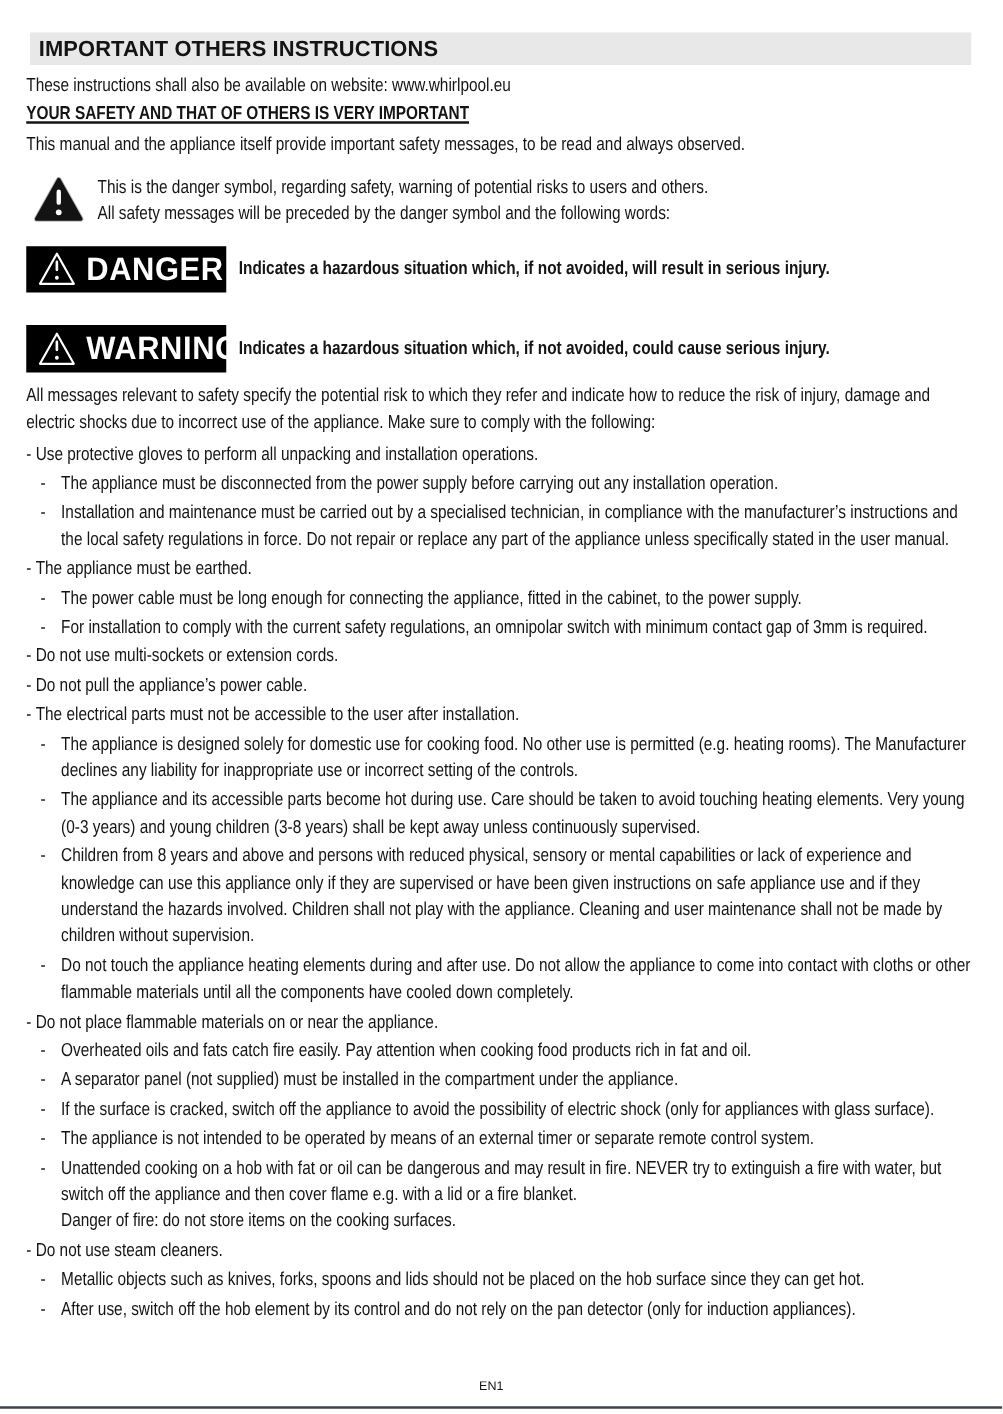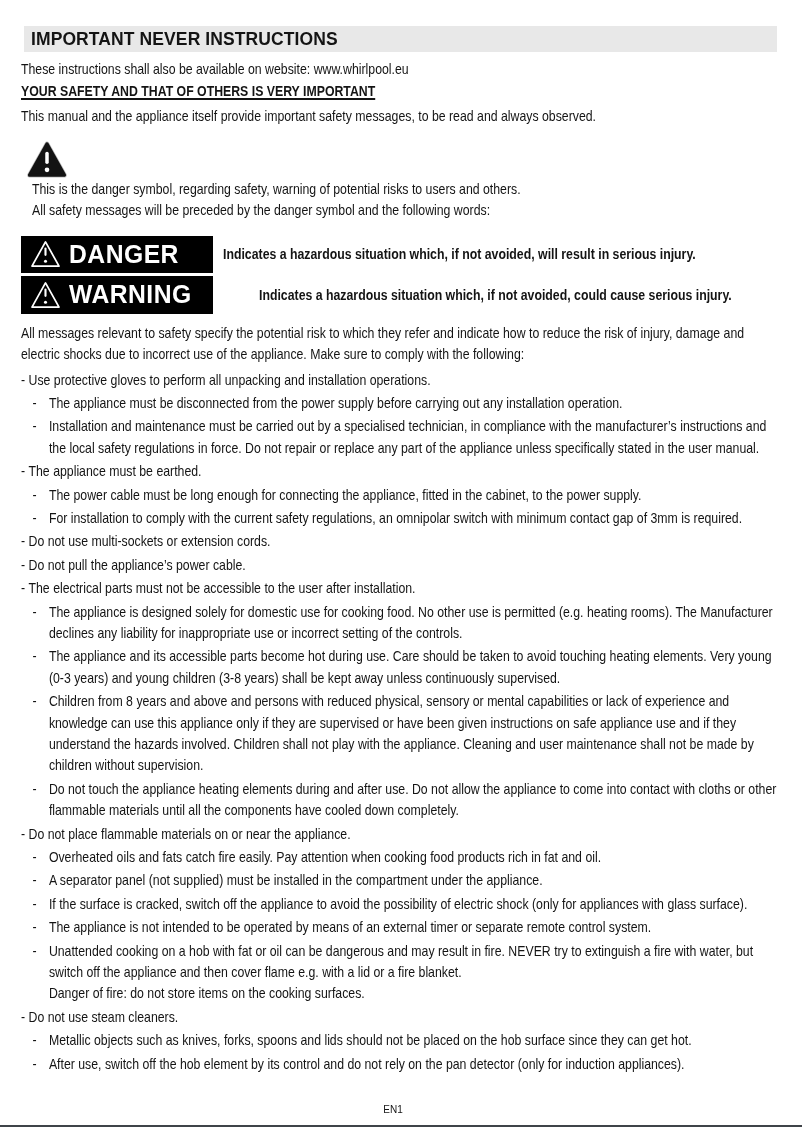--- a/index.html
+++ b/index.html
@@ -30,33 +30,33 @@
   .line { font-size:15px; line-height:21.5px; }
   .imp-heading {
     font-weight:bold;
     text-decoration:underline;
     text-decoration-thickness:1.8px;
     text-underline-offset:2px;
   }
   .manual-line { margin-top:4px; }
 
   
-  .danger-note { display:flex; margin-top:12px;flex-direction:column; }
+  .danger-note { display:flex; margin-top:12px; }
   .danger-note .sym { flex:none; width:40px; height:37px; margin-left:6px; margin-top:2px; }
   .note-text {
     flex:none; margin-left:11px;
     font-size:15px; line-height:21.5px;
     transform:scaleX(0.82); transform-origin:0 0; width:874px;
   }
 
   
   .signal-row { display:flex; align-items:center; margin-top:15px; height:37px; }
-  .signal-row.second { margin-top:3px; height:38px;gap:36px; }
+  .signal-row.second { margin-top:26px; height:38px; }
   .badge {
-    flex:none; width:192px; height:100%;
+    flex:none; width:160px; height:100%;
     background:#000000;
     display:flex; align-items:center;
   }
   .badge svg { flex:none; width:31px; height:28px; margin-left:9px; }
   .badge-label {
     color:#ffffff; font-weight:bold; font-size:26px;
     margin-left:8px; letter-spacing:0.5px;
     transform:scaleX(0.95); transform-origin:0 50%;
     white-space:nowrap;
   }
@@ -85,21 +85,21 @@
     position:absolute; left:0; right:0; bottom:4px;
     height:2.5px; background:#3f4449;
   }
 </style>
 </head>
 <body>
 
 <div class="page">
 
   <div class="header-bar">
-    <span class="header-title">IMPORTANT NEVER INSTRUCTIONS</span>
+    <span class="header-title">IMPORTANT OTHERS INSTRUCTIONS</span>
   </div>
 
   <div class="content">
 
     <p class="line sq">These instructions shall also be available on website: www.whirlpool.eu</p>
     <p class="line sq imp-heading">YOUR SAFETY AND THAT OF OTHERS IS VERY IMPORTANT</p>
     <p class="line sq manual-line">This manual and the appliance itself provide important safety messages, to be read and always observed.</p>
 
     <div class="danger-note">
       <svg class="sym" viewBox="0 0 64 58" aria-hidden="true">

